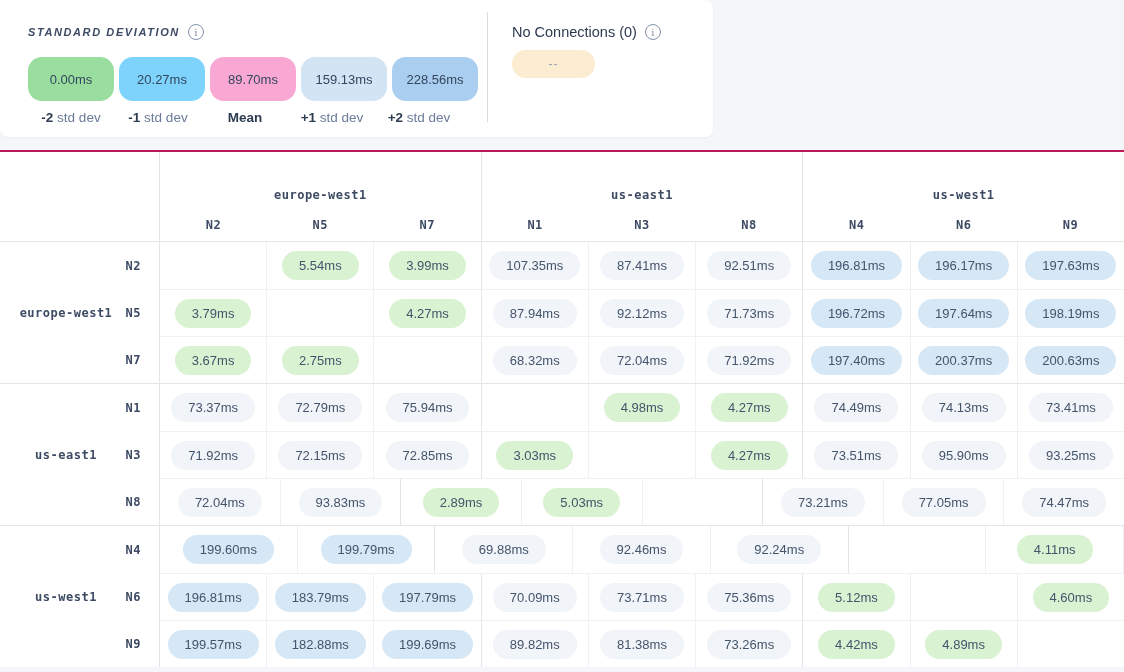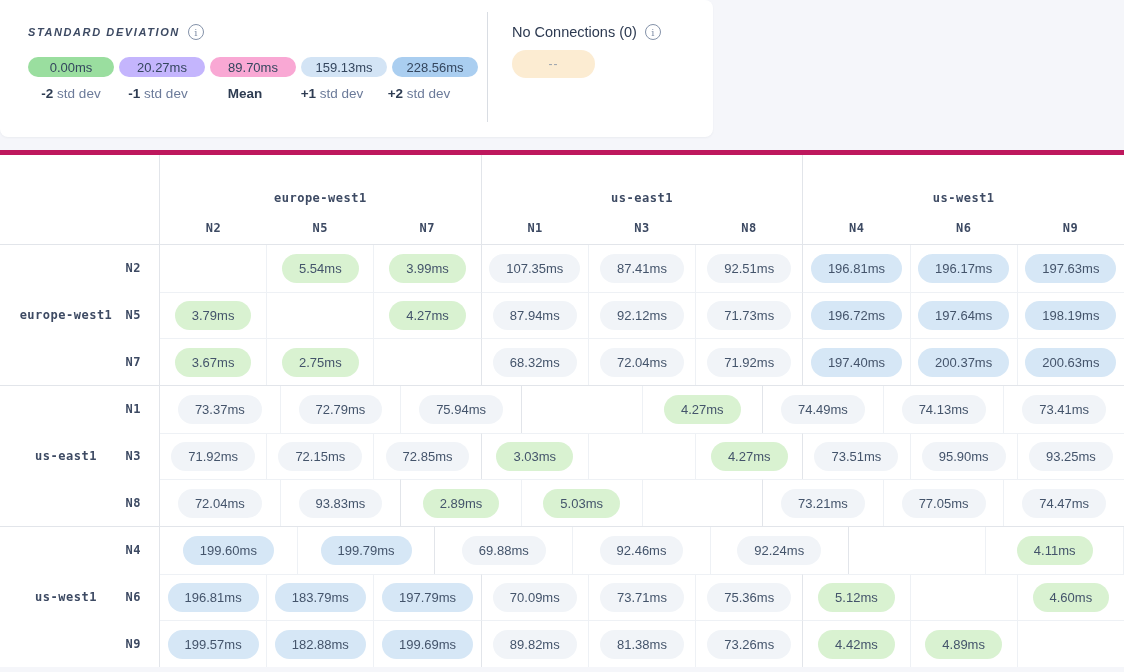--- a/index.html
+++ b/index.html
@@ -29,36 +29,36 @@
   }
   .nc-title { font-size:14.5px; color:#2c3950; }
   .info-icon {
     width:16px; height:16px; border:1.5px solid #8492a9; border-radius:50%;
     display:inline-flex; align-items:center; justify-content:center;
     font-size:10px; color:#8492a9; font-family:"DejaVu Serif", serif;
     cursor:pointer; flex:0 0 auto;
   }
   .pill-row { display:flex; gap:5px; margin-top:17px; }
   .legend-pill {
-    width:86px; height:20px; border-radius:14px;
+    width:86px; height:44px; border-radius:14px;
     display:inline-flex; align-items:center; justify-content:center;
     font-size:13px; color:#34465e;
   }
   .label-row { display:flex; gap:1px; margin-top:9px; }
   .legend-label { width:86px; text-align:center; font-size:13.5px; color:#6b7a99; }
   .legend-label b { color:#2e3c52; }
   .nc-pill {
     margin-top:10px; width:83px; height:28px; border-radius:14px;
     display:flex; align-items:center; justify-content:center;
     font-size:12px; letter-spacing:1px; color:#9aa2ad;
   }
   
   .matrix {
     position:absolute; left:0; top:150px; width:1124px; height:517px;
-    background:#ffffff; border-top:5px solid #be185d;
+    background:#ffffff; border-top:2px solid #be185d;
     display:flex; flex-direction:column;
   }
   .matrix-header { height:90px; display:flex; border-bottom:1px solid #e2e5ea; }
   .h-corner { width:160px; border-right:1px solid #e2e5ea; }
   .h-group {
     flex:1; display:flex; flex-direction:column; justify-content:flex-end;
     padding-bottom:8px;
   }
   .h-group.g-end { border-right:1px solid #e2e5ea; }
   .h-region {
@@ -112,21 +112,21 @@
 <body style="background: rgb(245, 246, 250);">
 
 <div class="legend-card">
   <div class="legend-left">
     <div class="card-title-row">
       <span class="card-title">STANDARD DEVIATION</span>
       <span class="info-icon">i</span>
     </div>
     <div class="pill-row" id="legend-pill-row">
         <span class="legend-pill" style="background: rgb(154, 222, 159);">0.00ms</span>
-        <span class="legend-pill" style="background: #c4b5fd;">20.27ms</span>
+        <span class="legend-pill" style="background: #7dd3fc;">20.27ms</span>
         <span class="legend-pill" style="background: #f9a8d4;">89.70ms</span>
         <span class="legend-pill" style="background: rgb(211, 228, 245);">159.13ms</span>
         <span class="legend-pill" style="background: rgb(170, 206, 240);">228.56ms</span>
       </div>
     <div class="label-row" id="legend-label-row">
         <span class="legend-label"><b>-2</b> std dev</span>
         <span class="legend-label"><b>-1</b> std dev</span>
         <span class="legend-label"><b>Mean</b></span>
         <span class="legend-label"><b>+1</b> std dev</span>
         <span class="legend-label"><b>+2</b> std dev</span>
@@ -273,20 +273,23 @@
           <div class="cell">
             <span class="pill level-mid">73.37ms</span>
           </div>
           <div class="cell">
             <span class="pill level-mid">72.79ms</span>
           </div>
           <div class="cell g-end">
             <span class="pill level-mid">75.94ms</span>
           </div>
           <div class="cell"></div>
+          <div class="cell">
+            <span class="pill level-low">4.98ms</span>
+          </div>
           <div class="cell g-end">
             <span class="pill level-low">4.27ms</span>
           </div>
           <div class="cell">
             <span class="pill level-mid">74.49ms</span>
           </div>
           <div class="cell">
             <span class="pill level-mid">74.13ms</span>
           </div>
           <div class="cell last">

